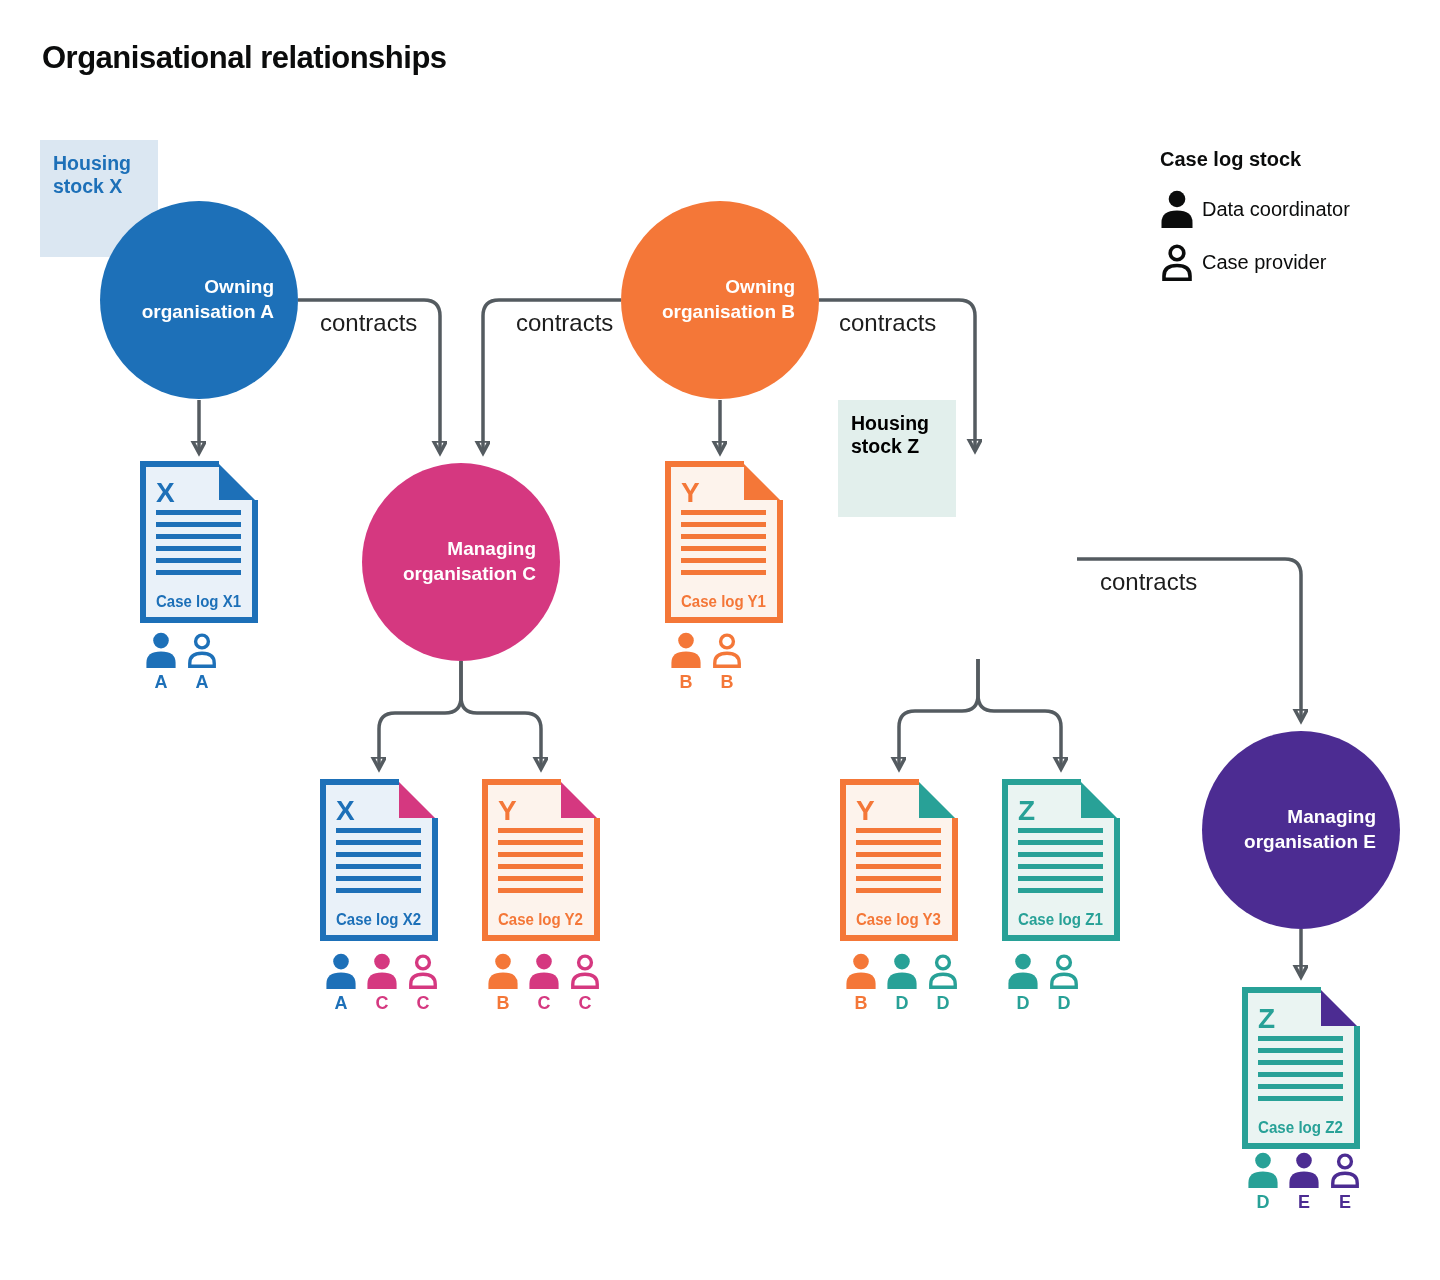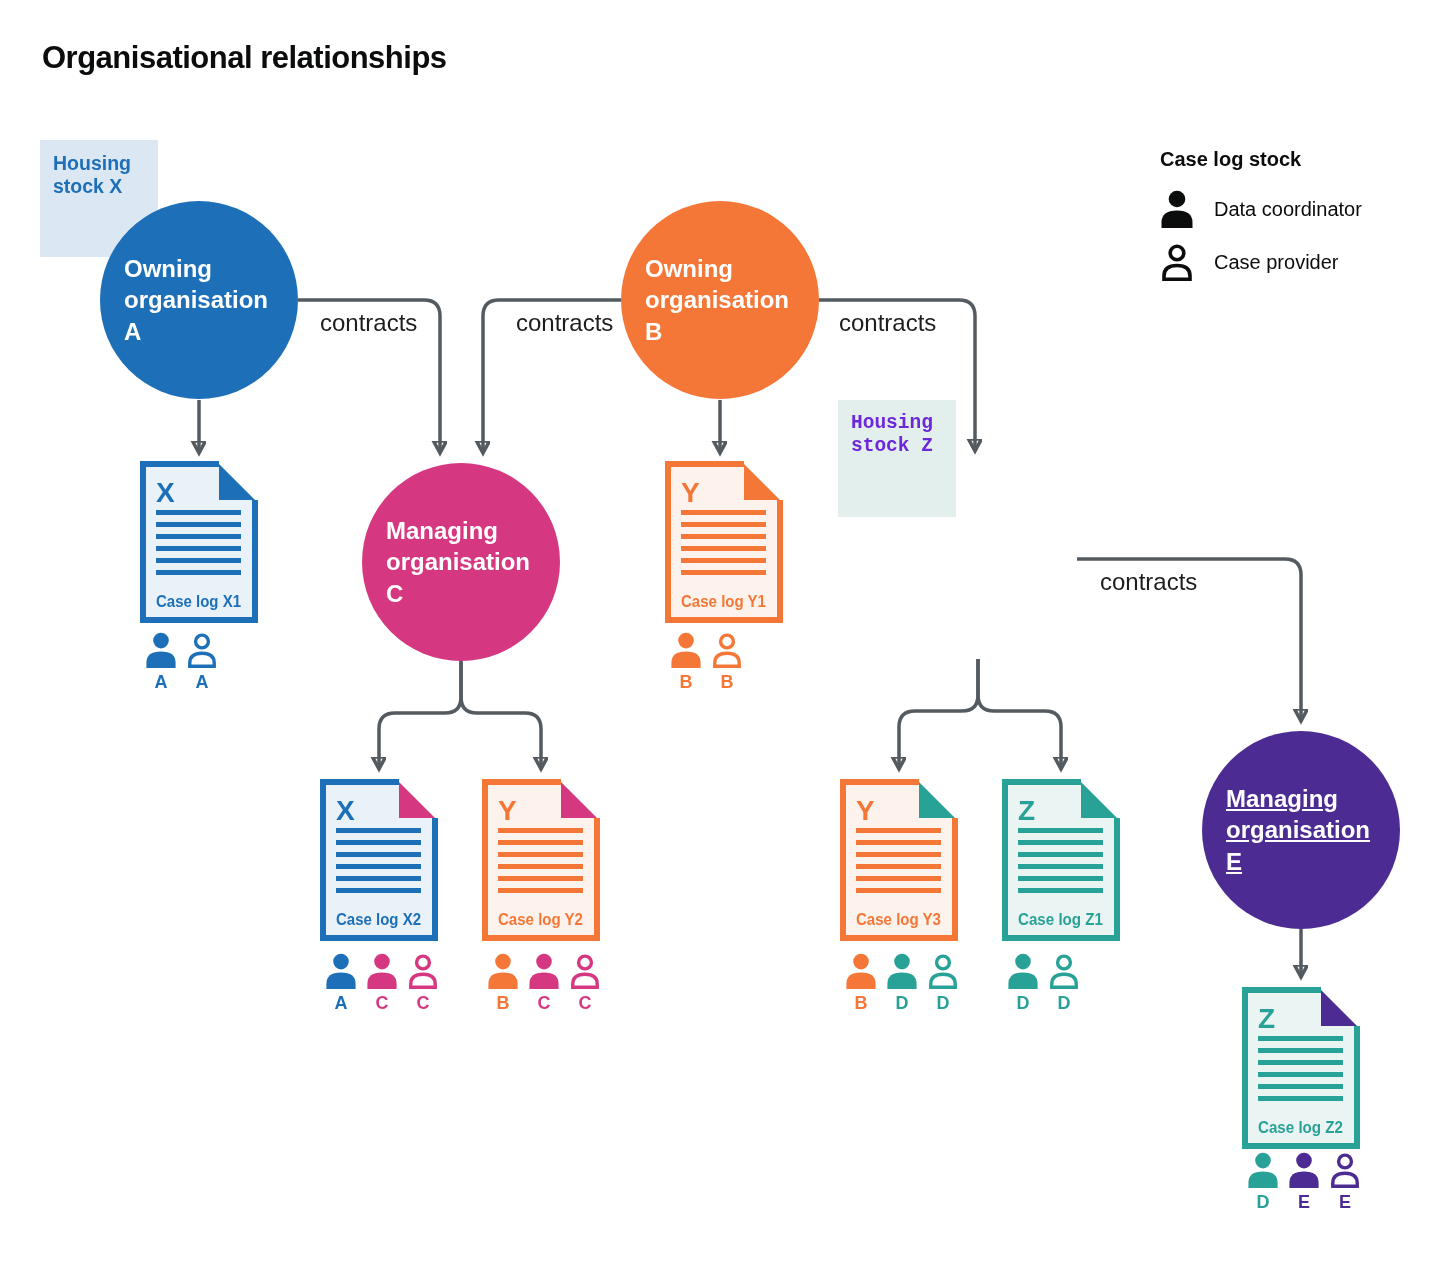--- a/index.html
+++ b/index.html
@@ -8,31 +8,31 @@
   .title{position:absolute;left:42px;top:40px;margin:0;font-size:31px;font-weight:800;
          letter-spacing:-0.5px;color:#0b0c0c;}
   
   .connectors{position:absolute;left:0;top:0;z-index:2;pointer-events:none;}
   .connectors path{stroke:#545b60;stroke-width:3.5;fill:none;}
   
   .stock{position:absolute;width:118px;height:117px;box-sizing:border-box;
          padding:12px 8px 0 13px;font-size:19.5px;font-weight:700;line-height:1.2;z-index:1;}
   .stock-x{left:40px;top:140px;background:#dbe7f2;color:#1d70b8;}
   .stock-y{left:560px;top:140px;background:#fcefe6;color:#f47738;}
-  .stock-z{left:838px;top:400px;background:#e2efec;color:#6d28d9;font-family:Liberation Mono, monospace;}
+  .stock-z{left:838px;top:400px;background:#e2efec;color:#000000;}
   
   .org{position:absolute;width:198px;height:198px;border-radius:50%;z-index:3;
-       display:flex;align-items:center;justify-content:center;text-align:left;
-       color:#fff;font-size:24px;font-weight:700;line-height:1.3;box-sizing:border-box;
+       display:flex;align-items:center;justify-content:center;text-align:right;
+       color:#fff;font-size:19px;font-weight:700;line-height:1.3;box-sizing:border-box;
        padding:0 24px;}
   .org-a{left:100px;top:201px;background:#1d70b8;}
   .org-b{left:621px;top:201px;background:#f47738;}
   .org-c{left:362px;top:463px;background:#d53880;}
   .org-d{left:879px;top:461px;background:#28a197;}
-  .org-e{left:1202px;top:731px;background:#4c2c92;text-decoration:underline;}
+  .org-e{left:1202px;top:731px;background:#4c2c92;}
   
   .contracts{position:absolute;font-size:24px;color:#1d1d1d;z-index:3;}
   .c1{left:320px;top:309px;} .c2{left:516px;top:309px;}
   .c3{left:839px;top:309px;} .c4{left:1100px;top:568px;}
   
   .doc{position:absolute;width:118px;height:162px;z-index:3;}
   .doc .lab{font-weight:700;font-size:17px;}
   .doc .letter{font-weight:700;font-size:28px;}
   .doc-blue  .page{fill:#e9f1f9;} .doc-blue  .border{stroke:#1d70b8;}
   .doc-blue  .letter,.doc-blue .lab{fill:#1d70b8;} .doc-blue  .lines rect{fill:#1d70b8;}
@@ -53,21 +53,21 @@
   .pletter{font-size:18px;font-weight:700;margin-top:4px;}
   .r-x1{left:144px;top:632px;} .r-y1{left:669px;top:632px;}
   .r-x2{left:324px;top:953px;} .r-y2{left:486px;top:953px;}
   .r-y3{left:844px;top:953px;} .r-z1{left:1006px;top:953px;}
   .r-z2{left:1246px;top:1152px;}
   .blue{color:#1d70b8;} .orange{color:#f47738;} .pink{color:#d53880;}
   .teal{color:#28a197;} .purple{color:#4c2c92;} .black{color:#0b0c0c;}
   
   .legend{position:absolute;left:1160px;top:148px;z-index:3;}
   .legend-title{font-size:20px;font-weight:700;margin-bottom:18px;}
-  .lrow{display:flex;align-items:center;gap:20px;margin-bottom:13px;}
+  .lrow{display:flex;align-items:center;gap:8px;margin-bottom:13px;}
   .lrow .person{width:34px;height:40px;}
   .lrow span{font-size:20px;}
   .defs{position:absolute;width:0;height:0;}
 </style>
 </head>
 <body>
 
 <svg class="defs" aria-hidden="true">
   <defs>
     <symbol id="p-fill" viewBox="0 0 34 38">

